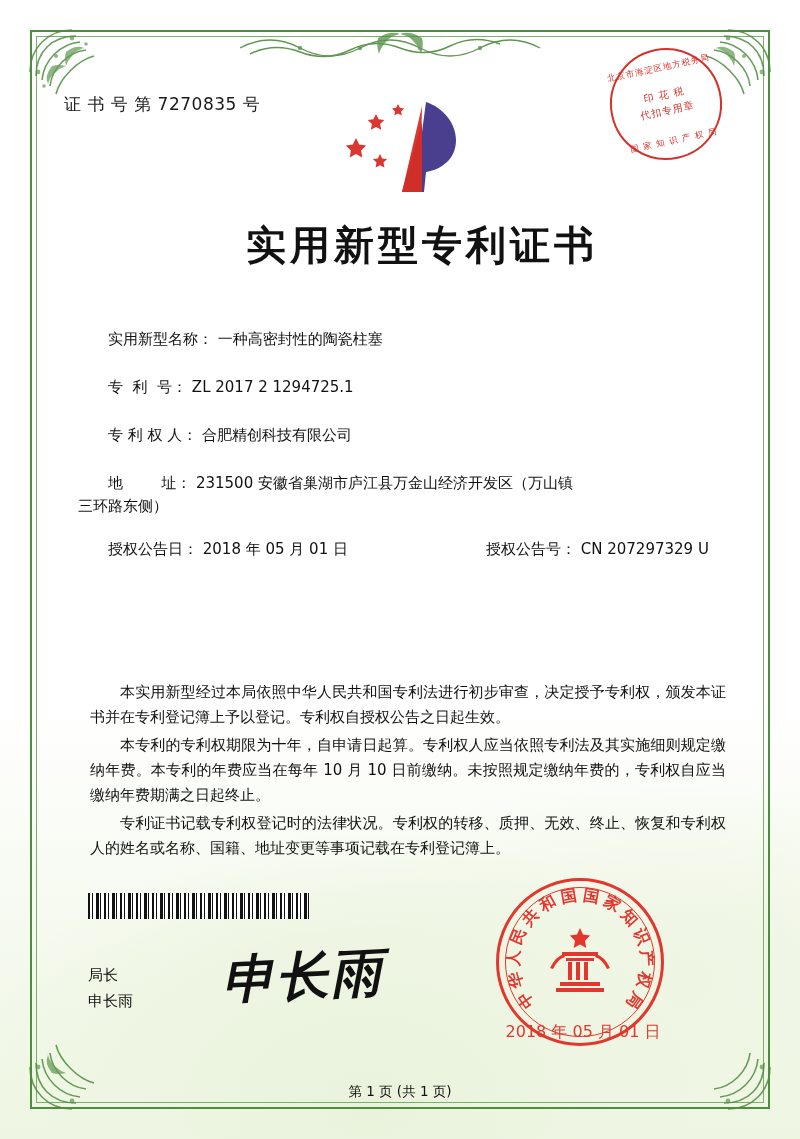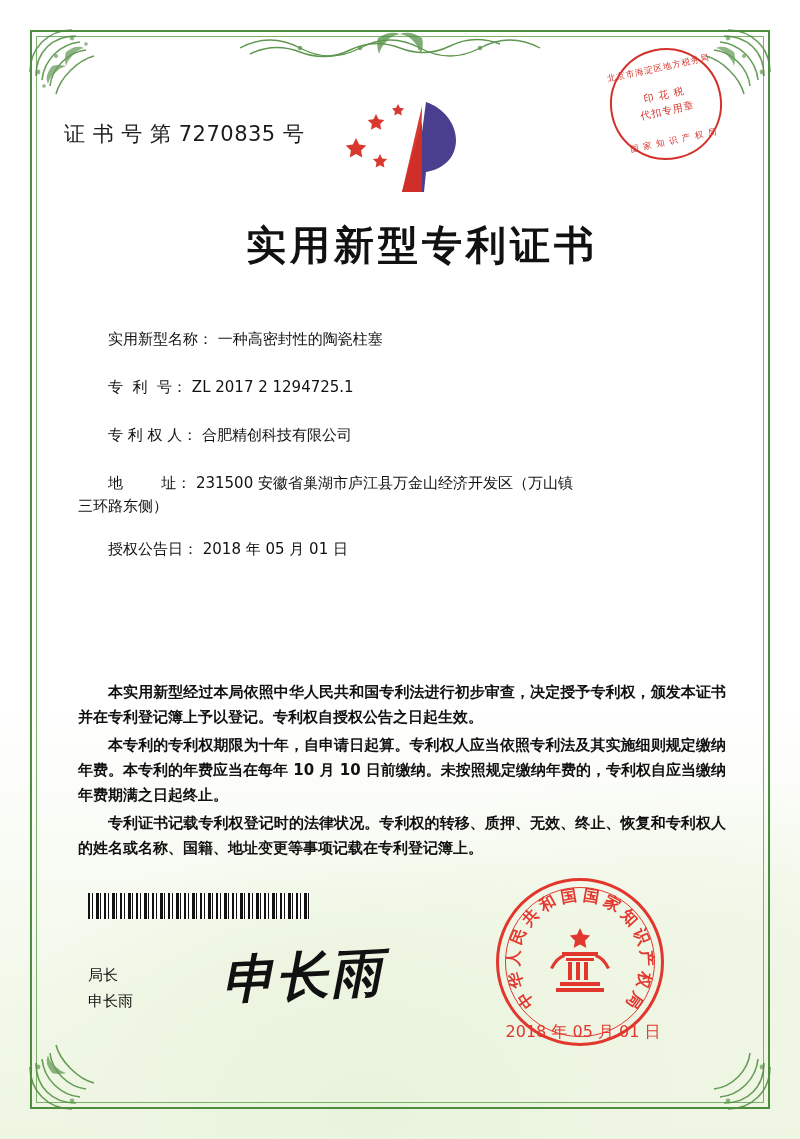--- a/index.html
+++ b/index.html
@@ -33,22 +33,22 @@
   .c-tl{left:26px;top:26px;}
   .c-tr{right:26px;top:26px;transform:scaleX(-1);}
   .c-bl{left:26px;bottom:26px;transform:scaleY(-1);}
   .c-br{right:26px;bottom:26px;transform:scale(-1,-1);}
   .top-vine{
     position:absolute;left:240px;top:28px;width:320px;height:40px;opacity:.9;
   }
 
   
   .cert-no{
-    position:absolute;left:64px;top:120px;
-    font-size:21px;letter-spacing:.5px;color:#1a1a1a;
+    position:absolute;left:64px;top:93px;
+    font-size:17px;letter-spacing:.5px;color:#1a1a1a;
     font-family:"DejaVu Sans", sans-serif;
   }
   .logo{
     position:absolute;left:340px;top:92px;width:130px;height:110px;
   }
   .stamp-tax{
     position:absolute;right:78px;top:48px;width:112px;height:112px;
   }
   .stamp-tax .ring{
     position:absolute;inset:0;border:2px solid #d4312a;border-radius:50%;
@@ -80,21 +80,21 @@
   .val{display:inline-block;}
   .row.two .right{position:absolute;left:378px;top:0;}
   .cont{margin-top:4px;}
 
   
   .paras{
     position:absolute;left:78px;top:680px;width:648px;
     font-family:"DejaVu Sans", sans-serif;
     font-size:15px;line-height:25px;color:#111;text-align:justify;
   }
-  .paras p{margin:0 0 3px 0;text-indent:30px;font-weight:bold;}
+  .paras p{margin:0 0 3px 12px;text-indent:30px;font-weight:normal;}
 
   
   .barcode{
     position:absolute;left:88px;top:893px;width:222px;height:26px;
     background:repeating-linear-gradient(90deg,
       #111 0px,#111 2px, #fff 2px,#fff 4px,
       #111 4px,#111 5px, #fff 5px,#fff 8px,
       #111 8px,#111 11px, #fff 11px,#fff 12px,
       #111 12px,#111 13px, #fff 13px,#fff 16px);
   }
@@ -275,20 +275,24 @@
       <span class="val">合肥精创科技有限公司</span>
     </div>
     <div class="row">
       <span class="lbl">地        址：</span>
       <span class="val">231500 安徽省巢湖市庐江县万金山经济开发区（万山镇</span>
       <div class="cont">三环路东侧）</div>
     </div>
     <div class="row two">
       <span class="lbl">授权公告日：</span>
       <span class="val">2018 年 05 月 01 日</span>
+      <span class="right">
+        <span class="lbl">授权公告号：</span>
+        <span class="val">CN 207297329 U</span>
+      </span>
     </div>
   </div>
 
   <div class="paras">
     <p>本实用新型经过本局依照中华人民共和国专利法进行初步审查，决定授予专利权，颁发本证书并在专利登记簿上予以登记。专利权自授权公告之日起生效。</p>
     <p>本专利的专利权期限为十年，自申请日起算。专利权人应当依照专利法及其实施细则规定缴纳年费。本专利的年费应当在每年 10 月 10 日前缴纳。未按照规定缴纳年费的，专利权自应当缴纳年费期满之日起终止。</p>
     <p>专利证书记载专利权登记时的法律状况。专利权的转移、质押、无效、终止、恢复和专利权人的姓名或名称、国籍、地址变更等事项记载在专利登记簿上。</p>
   </div>
 
   <div class="barcode"></div>
@@ -328,13 +332,14 @@
           <path d="M18 58 h40 v4 H18z"></path>
           <path d="M14 64 h48 v4 H14z"></path>
           <path d="M8 44 q6 -12 14 -14 l1 3 q-7 2 -12 12z"></path>
           <path d="M68 44 q-6 -12 -14 -14 l-1 3 q7 2 12 12z"></path>
         </g>
       </svg>
     </div>
   </div>
   <div class="stamp-date">2018 年 05 月 01 日</div>
 
+  <div class="footer">第 1 页 (共 1 页)</div>
 </div>
 
 </body></html>

